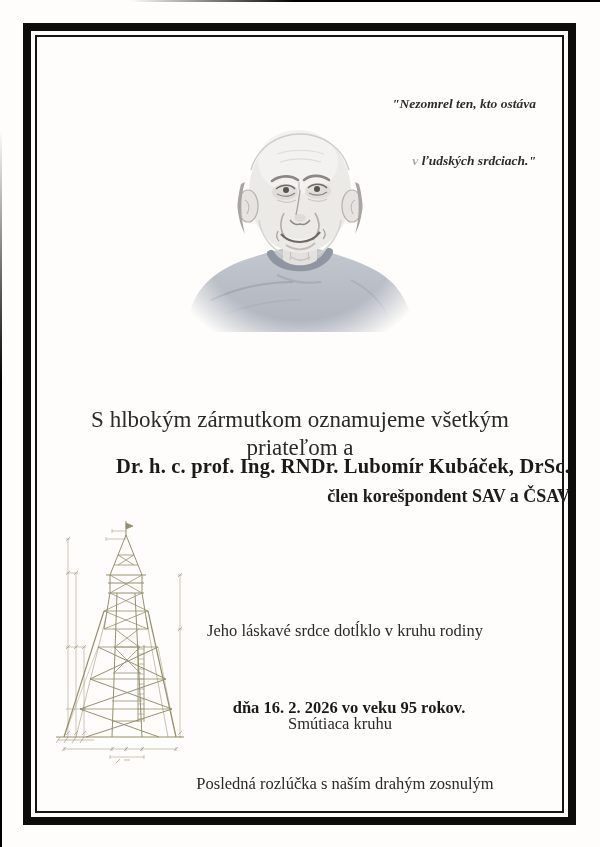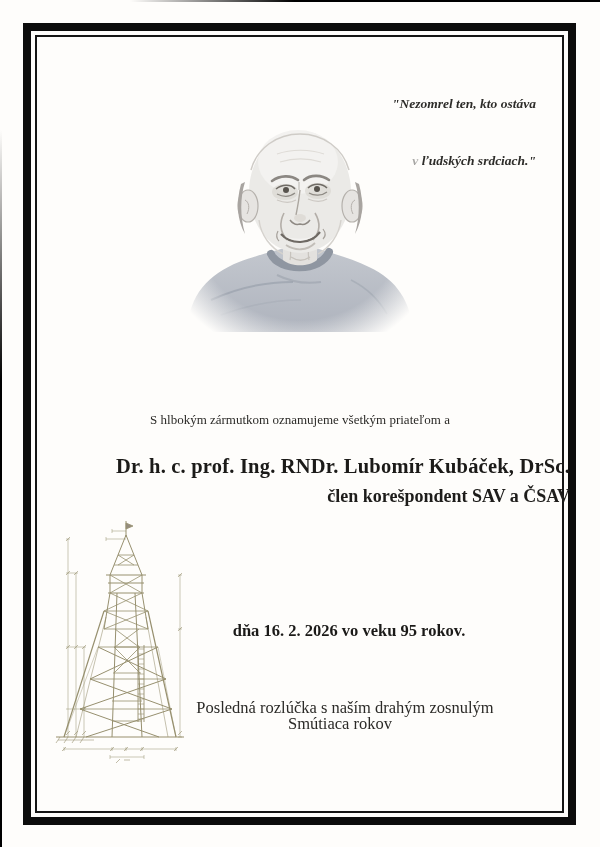--- a/index.html
+++ b/index.html
@@ -25,21 +25,21 @@
 
   .quote {
     position:absolute; top:56px; right:64px; width:260px;
     text-align:right; font-style:italic; font-weight:700;
     font-size:13.5px; line-height:19px; color:#2e2d2a;
     white-space:pre-wrap;
   }
   .portrait { position:absolute; top:110px; left:181px; width:238px; height:222px; }
   .announce {
     position:absolute; top:351px; left:50px; width:500px;
-    text-align:center; font-size:13px; line-height:27.5px;
+    text-align:center; font-size:23px; line-height:27.5px;
     color:#2b2a27; white-space:pre-wrap;
   }
   .name {
     position:absolute; top:455px; left:30px; width:540px;
     text-align:right; font-weight:700; font-size:20.5px;
     color:#1b1a18; letter-spacing:.2px; white-space:pre-wrap;
   }
   .membership {
     position:absolute; top:486px; left:30px; width:540px;
     text-align:right; font-weight:700; font-size:18px;
@@ -198,21 +198,22 @@
       <path d="M126 58 L126 220 M124 58 L128 58 M124 112 L128 112 M124 220 L128 220" stroke-width="0.5"></path>
       <path d="M124 60 L128 56 M124 114 L128 110 M124 218 L128 214" stroke-width="0.6"></path>
 
       <path d="M10 232 L122 232 M56 240 L90 240" stroke-width="0.5"></path>
       <path d="M10 230 L10 234 M58 230 L58 234 M72 230 L72 234 M88 230 L88 234 M122 230 L122 234 M56 238 L56 242 M90 238 L90 242" stroke-width="0.5"></path>
       <path d="M8 234 L12 230 M56 234 L60 230 M70 234 L74 230 M86 234 L90 230 M120 234 L124 230 M62 246 L66 242 M70 243 L76 243" stroke-width="0.6"></path>
     </g>
   </svg>
 
   <div class="details">
+    <div>Jeho láskavé srdce dotĺklo v kruhu rodiny</div>
     <div class="b">dňa 16. 2. 2026 vo veku 95 rokov.</div>
     <div>Posledná rozlúčka s naším drahým zosnulým</div>
     
     
   </div>
 
-  <div class="signature">Smútiaca rokov</div>
+  <div class="signature">Smútiaca kruhu</div>
 
 </div>
 
 </body></html>

